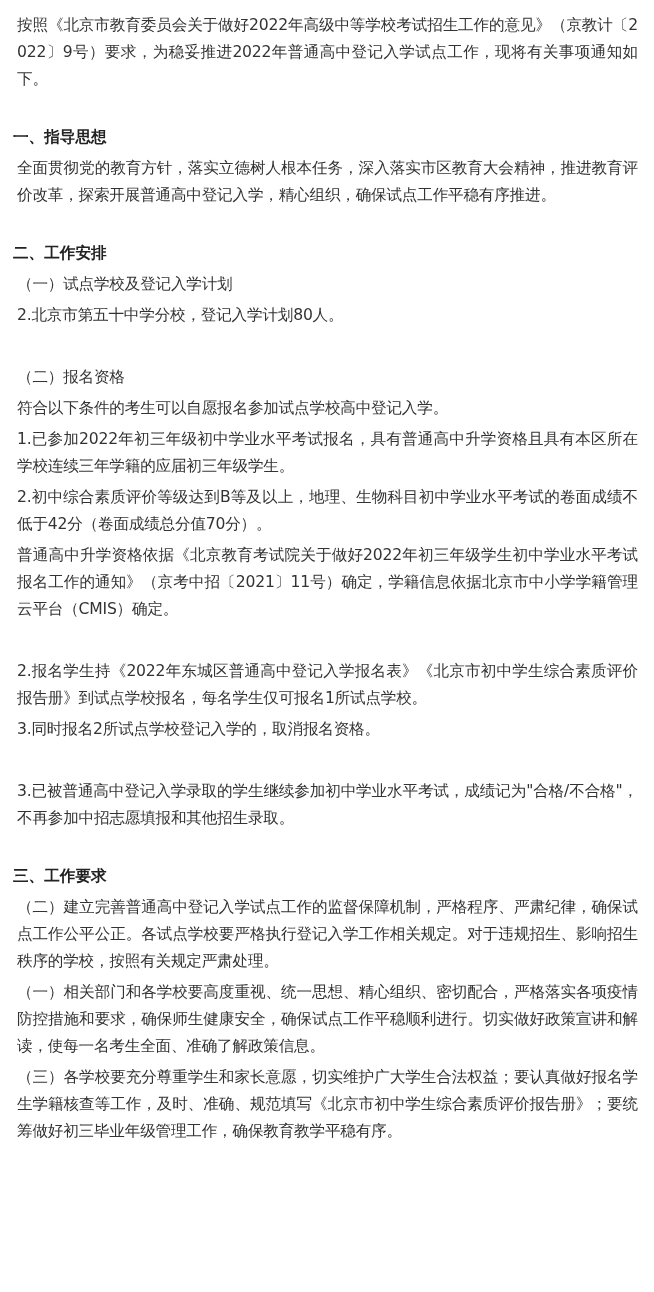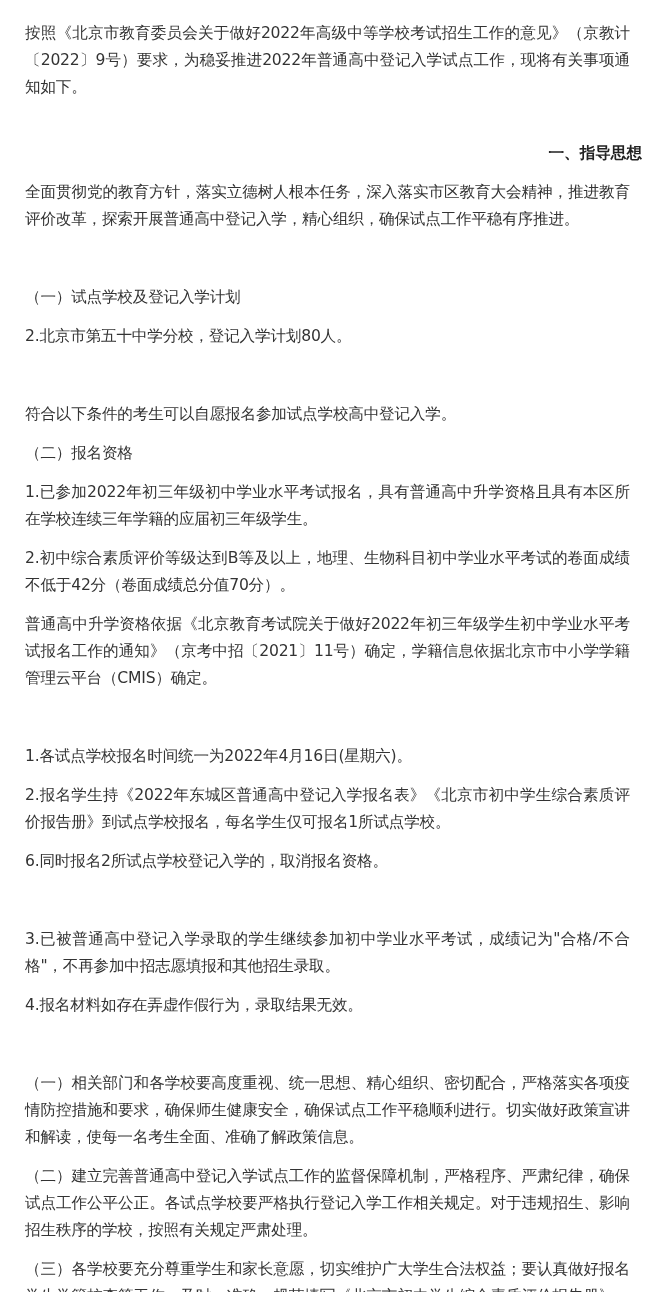--- a/index.html
+++ b/index.html
@@ -11,63 +11,63 @@
       color: #333333;
     }
     .doc {
       position: relative;
       padding: 8px 12px 0 13px;
       width: 629px;
     }
     .p {
       font-size: 15.6px;
       line-height: 27px;
-      margin: 12px;
+      margin: 4px;
       text-align: justify;
       letter-spacing: -0.2px;
       word-break: break-all;
     }
     .spacer { height: 27px; }
     .h {
       font-size: 15.6px;
       line-height: 27px;
       font-weight: bold;
-      text-align: right;
+      text-align: left;
       margin: 0;
       color: #222;
     }
     .sub { padding-left: 0; }
   </style>
 </head>
 <body>
 
 <div class="doc">
   <p class="p">按照《北京市教育委员会关于做好2022年高级中等学校考试招生工作的意见》（京教计〔2022〕9号）要求，为稳妥推进2022年普通高中登记入学试点工作，现将有关事项通知如下。</p>
   <div class="spacer"></div>
 
   <p class="h">一、指导思想</p>
   <p class="p">全面贯彻党的教育方针，落实立德树人根本任务，深入落实市区教育大会精神，推进教育评价改革，探索开展普通高中登记入学，精心组织，确保试点工作平稳有序推进。</p>
   <div class="spacer"></div>
 
+  <p class="h">二、工作安排</p>
   <p class="p sub">（一）试点学校及登记入学计划</p>
   <p class="p">2.北京市第五十中学分校，登记入学计划80人。</p>
   <div class="spacer"></div>
 
+  <p class="p sub">（二）报名资格</p>
   <p class="p">符合以下条件的考生可以自愿报名参加试点学校高中登记入学。</p>
-  <p class="p sub">（二）报名资格</p>
   <p class="p">1.已参加2022年初三年级初中学业水平考试报名，具有普通高中升学资格且具有本区所在学校连续三年学籍的应届初三年级学生。</p>
   <p class="p">2.初中综合素质评价等级达到B等及以上，地理、生物科目初中学业水平考试的卷面成绩不低于42分（卷面成绩总分值70分）。</p>
   <p class="p">普通高中升学资格依据《北京教育考试院关于做好2022年初三年级学生初中学业水平考试报名工作的通知》（京考中招〔2021〕11号）确定，学籍信息依据北京市中小学学籍管理云平台（CMIS）确定。</p>
   <div class="spacer"></div>
 
-  <p class="p">1.各试点学校报名时间统一为2022年4月16日(星期六)。</p>
   <p class="p">2.报名学生持《2022年东城区普通高中登记入学报名表》《北京市初中学生综合素质评价报告册》到试点学校报名，每名学生仅可报名1所试点学校。</p>
-  <p class="p">6.同时报名2所试点学校登记入学的，取消报名资格。</p>
+  <p class="p">3.同时报名2所试点学校登记入学的，取消报名资格。</p>
   <div class="spacer"></div>
 
   <p class="p">3.已被普通高中登记入学录取的学生继续参加初中学业水平考试，成绩记为"合格/不合格"，不再参加中招志愿填报和其他招生录取。</p>
-  <p class="p">4.报名材料如存在弄虚作假行为，录取结果无效。</p>
   <div class="spacer"></div>
 
+  <p class="h">三、工作要求</p>
+  <p class="p">（二）建立完善普通高中登记入学试点工作的监督保障机制，严格程序、严肃纪律，确保试点工作公平公正。各试点学校要严格执行登记入学工作相关规定。对于违规招生、影响招生秩序的学校，按照有关规定严肃处理。</p>
   <p class="p">（一）相关部门和各学校要高度重视、统一思想、精心组织、密切配合，严格落实各项疫情防控措施和要求，确保师生健康安全，确保试点工作平稳顺利进行。切实做好政策宣讲和解读，使每一名考生全面、准确了解政策信息。</p>
-  <p class="p">（二）建立完善普通高中登记入学试点工作的监督保障机制，严格程序、严肃纪律，确保试点工作公平公正。各试点学校要严格执行登记入学工作相关规定。对于违规招生、影响招生秩序的学校，按照有关规定严肃处理。</p>
   <p class="p">（三）各学校要充分尊重学生和家长意愿，切实维护广大学生合法权益；要认真做好报名学生学籍核查等工作，及时、准确、规范填写《北京市初中学生综合素质评价报告册》；要统筹做好初三毕业年级管理工作，确保教育教学平稳有序。</p>
 </div>
 
 </body></html>

